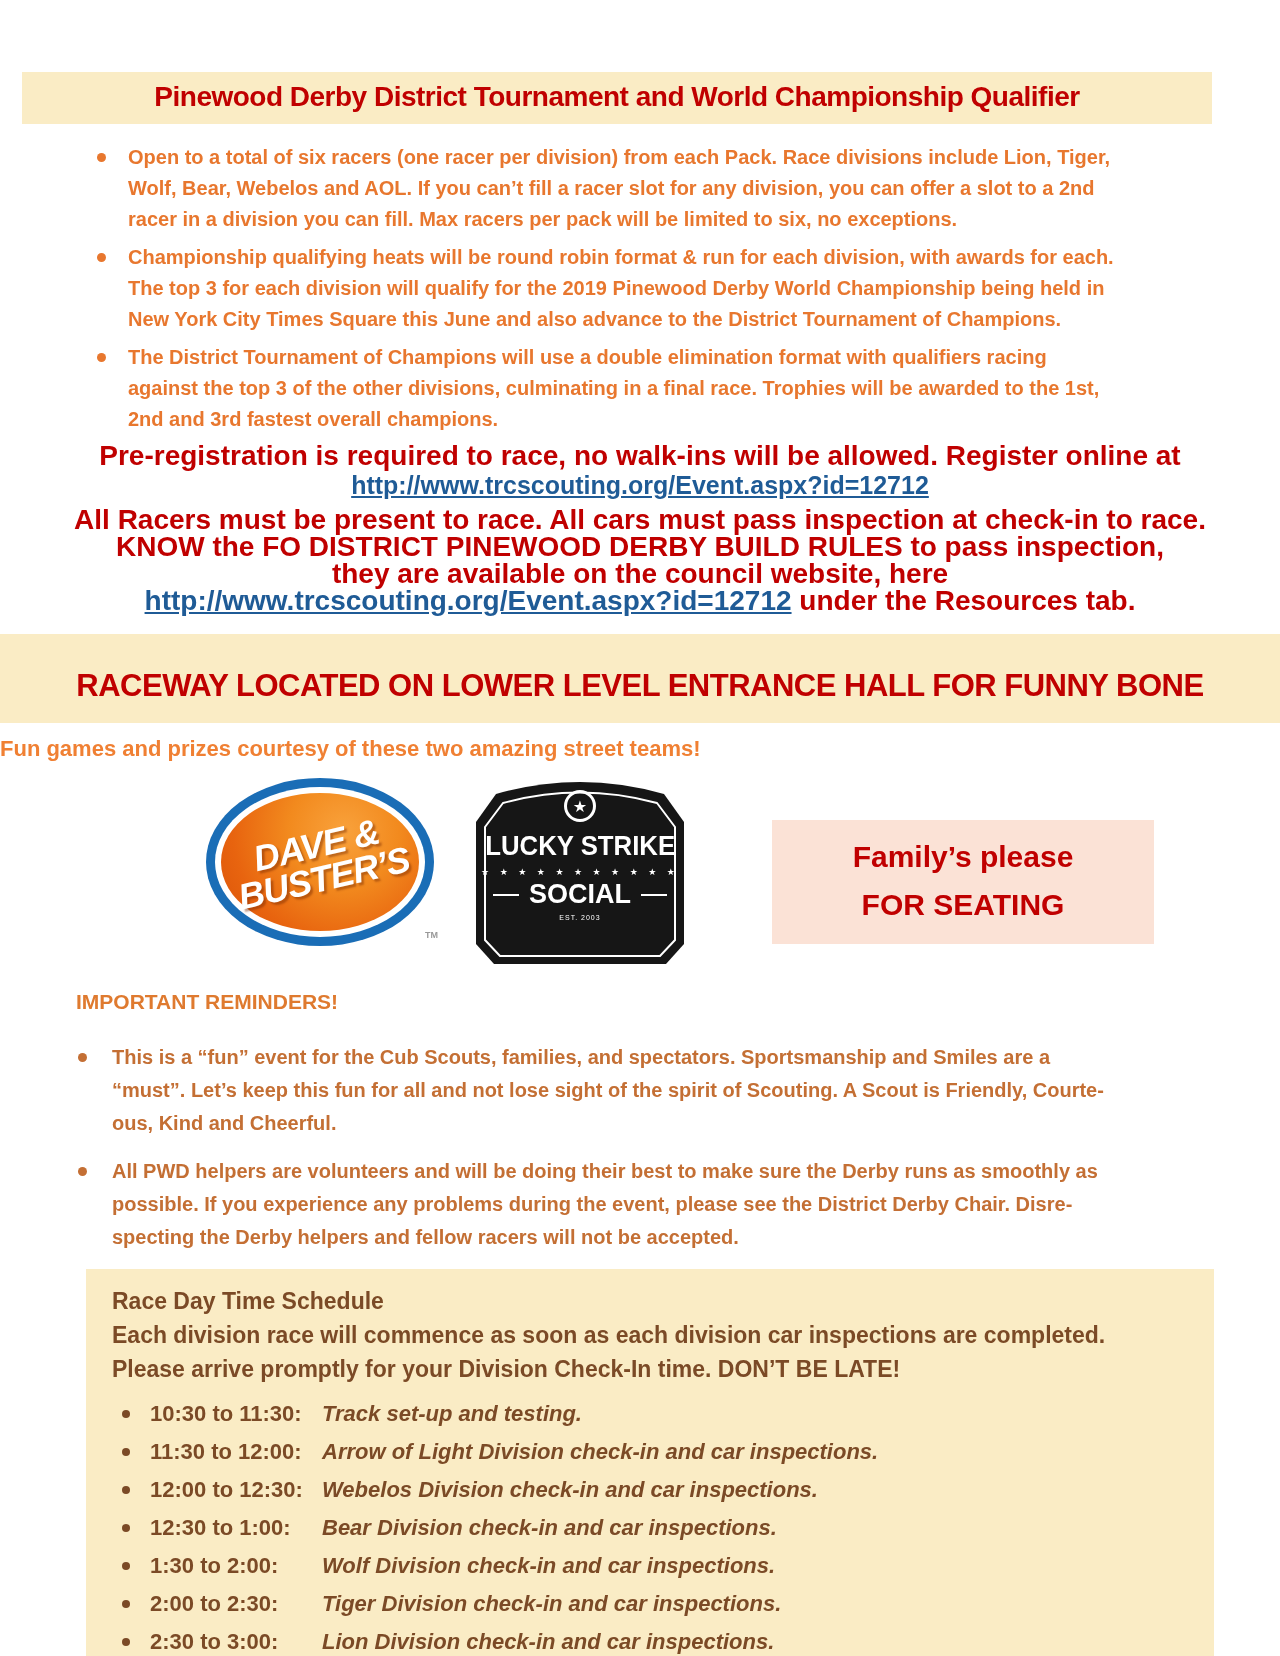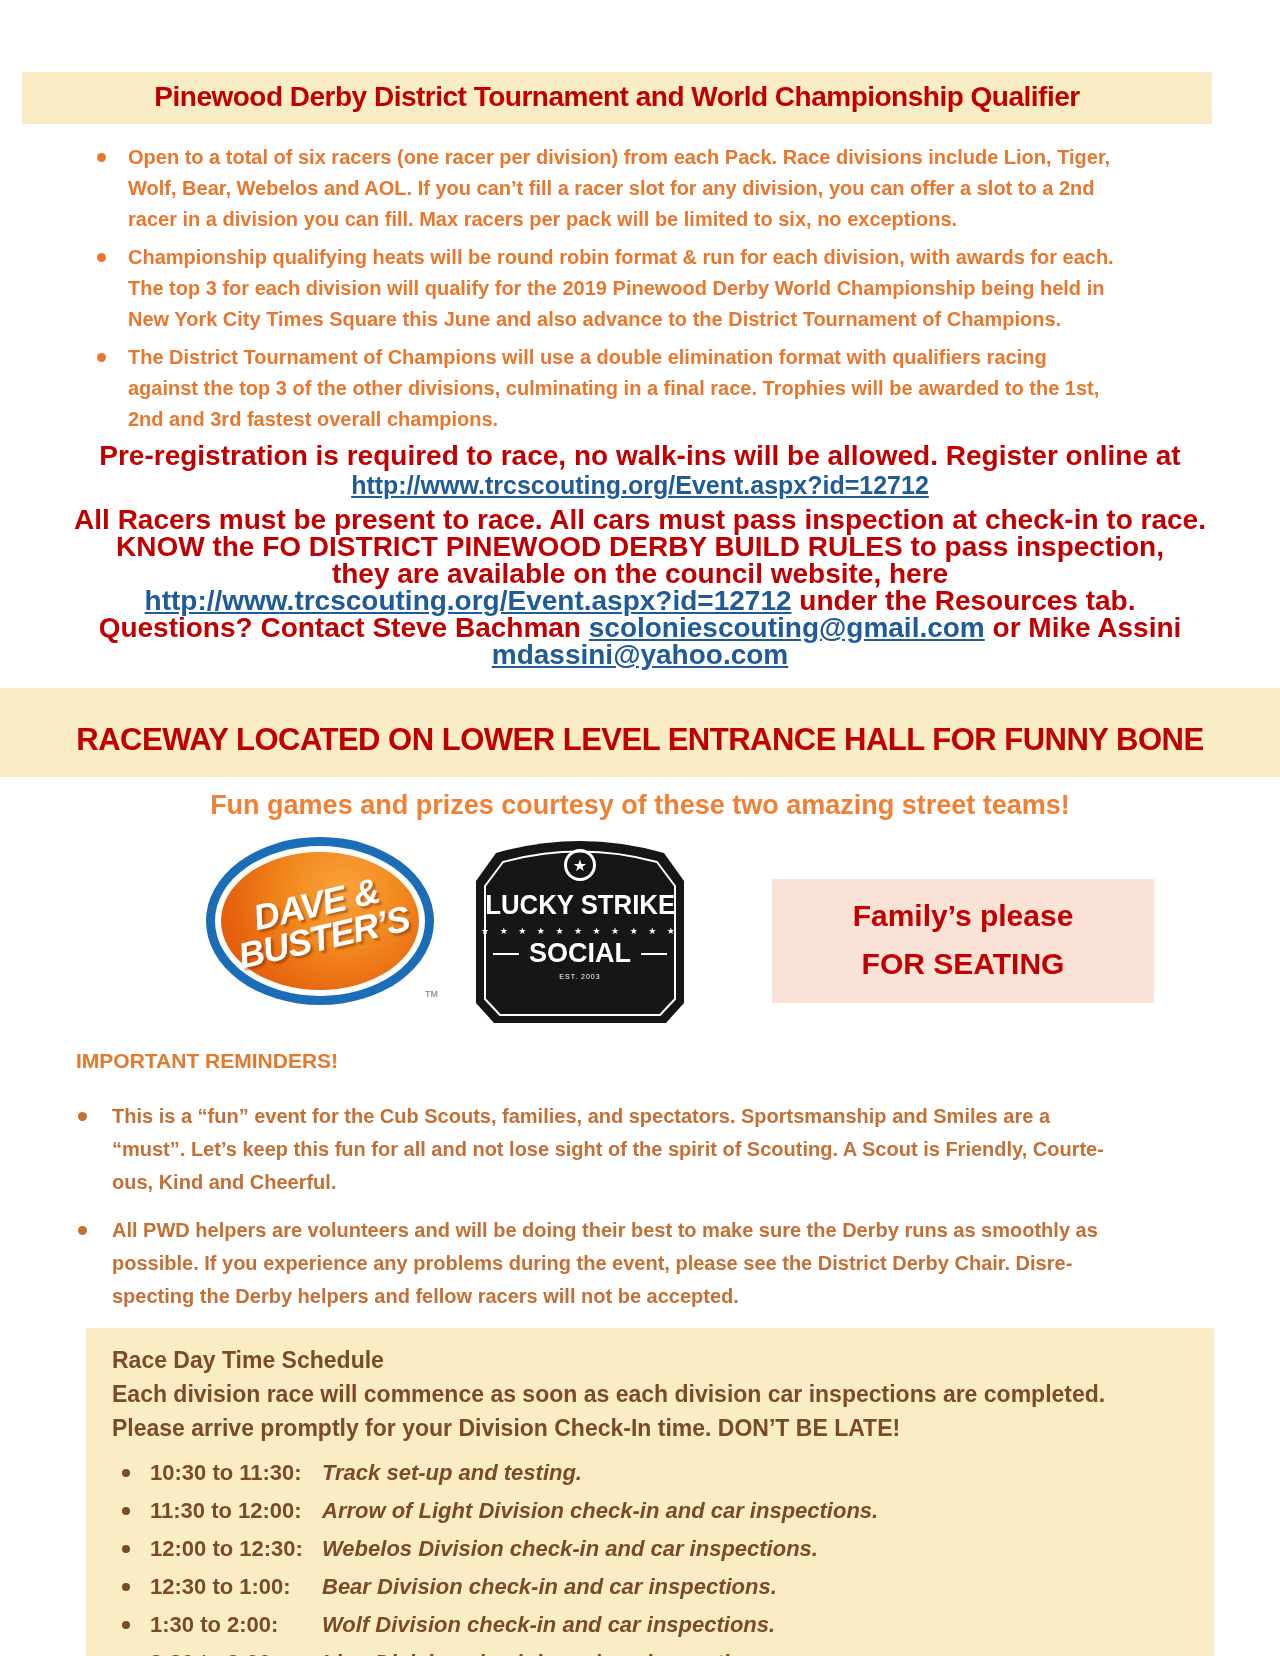--- a/index.html
+++ b/index.html
@@ -39,22 +39,22 @@
 
   
   .raceway-banner {
     margin-top:20px; width:100%; background:#faecc5; text-align:center;
     padding:34px 0 19px;
   }
   .raceway-banner span { color:#c00000; font-weight:bold; font-size:31px; letter-spacing:-0.5px; }
 
   
   .fun-heading {
-    margin-top:13px; text-align:center; color:#f08033;
-    font-weight:bold; font-size:27px;
+    margin-top:13px; text-align:left; color:#f08033;
+    font-weight:bold; font-size:22px;
   }
 
   
   .logos-row { display:flex; align-items:flex-start; margin:16px 0 0 206px; height:200px; }
 
   
   .db-logo { position:relative; width:228px; height:168px; background:#1a6db6; border-radius:50%; flex-shrink:0; }
   .db-white { position:absolute; inset:9px; background:#ffffff; border-radius:50%; }
   .db-orange {
     position:absolute; inset:6px; border-radius:50%;
@@ -143,21 +143,20 @@
 2nd and 3rd fastest overall champions.</span></li>
   </ul>
 
   <div class="center-block">
     <div class="red-line">Pre-registration is required to race, no walk-ins will be allowed. Register online at</div>
     <div class="url-line"><a class="link big">http://www.trcscouting.org/Event.aspx?id=12712</a></div>
     <div class="red-line">All Racers must be present  to race. All cars must pass inspection at check-in to race.</div>
     <div class="red-line">KNOW the FO DISTRICT PINEWOOD DERBY BUILD RULES to pass inspection,</div>
     <div class="red-line">they are available on the council website, here</div>
     <div class="red-line"><a class="link">http://www.trcscouting.org/Event.aspx?id=12712</a><span> under the Resources tab.</span></div>
-    <div class="red-line"><span>Questions? Contact Steve Bachman </span><a class="link">scoloniescouting@gmail.com</a><span> or Mike Assini </span><a class="link">mdassini@yahoo.com</a></div>
   </div>
 
   <div class="raceway-banner">
     <span>RACEWAY LOCATED ON LOWER LEVEL ENTRANCE HALL FOR FUNNY BONE</span>
   </div>
 
   <div class="fun-heading">Fun games and prizes courtesy of these two amazing street teams!</div>
 
   <div class="logos-row">
 
@@ -225,20 +224,24 @@
         </li>
       <li>
           <span class="sch-time">12:30 to 1:00:</span>
           <span class="sch-act">Bear Division check-in and car inspections.</span>
         </li>
       <li>
           <span class="sch-time">1:30 to 2:00:</span>
           <span class="sch-act">Wolf Division check-in and car inspections.</span>
         </li>
       <li>
+          <span class="sch-time">2:00 to 2:30:</span>
+          <span class="sch-act">Tiger Division check-in and car inspections.</span>
+        </li>
+      <li>
           <span class="sch-time">2:30 to 3:00:</span>
           <span class="sch-act">Lion Division check-in and car inspections.</span>
         </li>
 
     </ul>
   </div>
 
 </div>
 
 </body></html>

